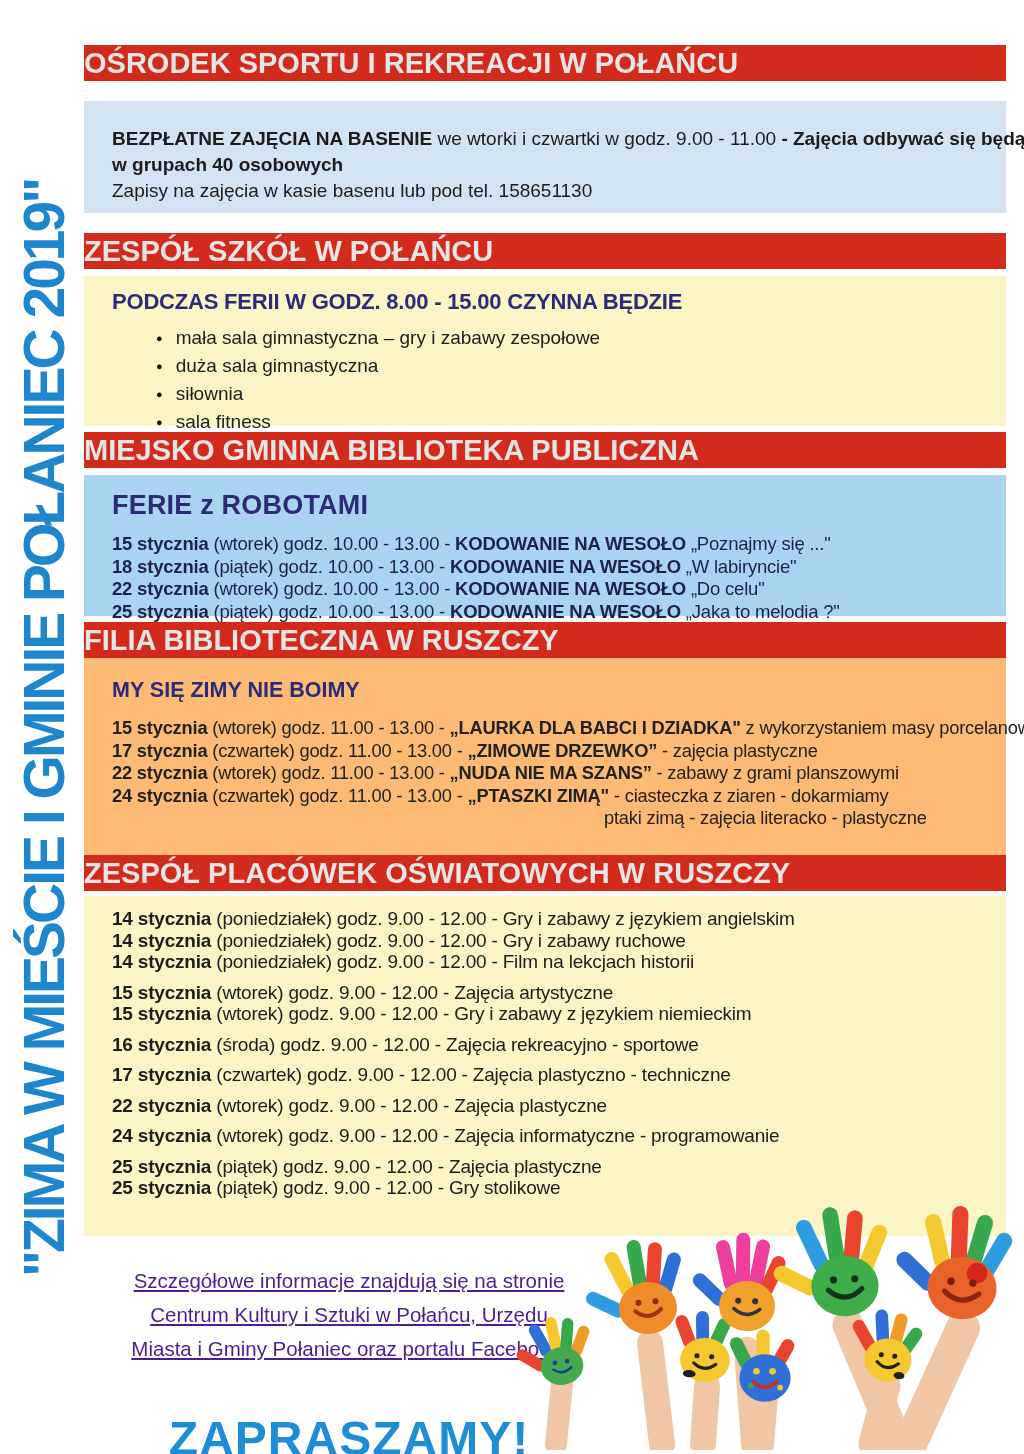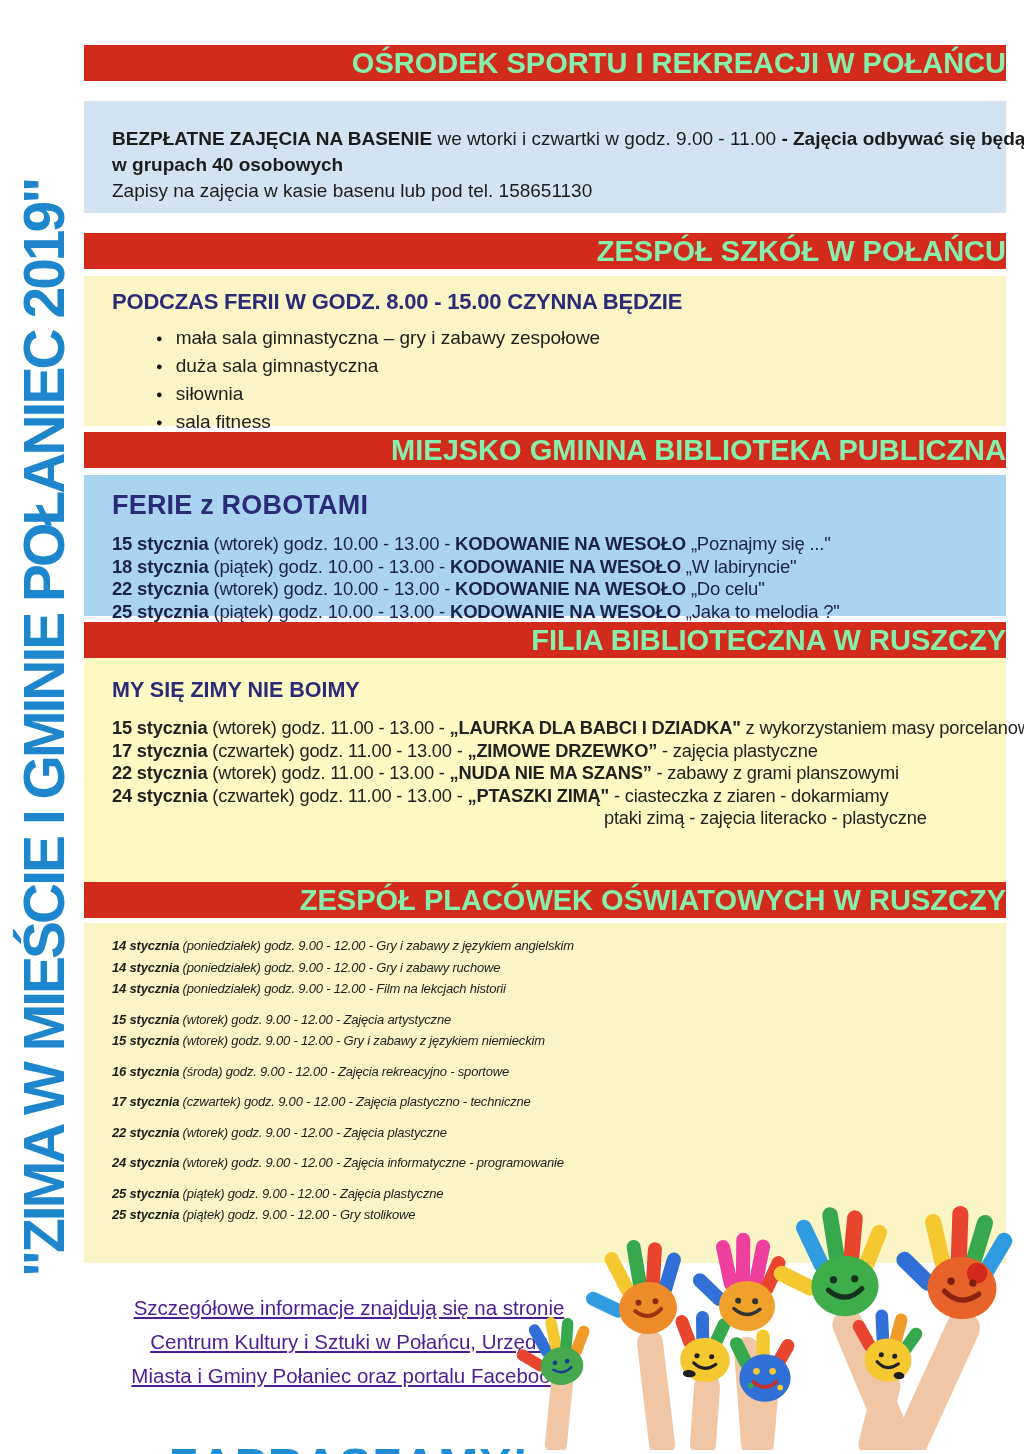--- a/index.html
+++ b/index.html
@@ -5,44 +5,44 @@
   html,body{margin:0;padding:0;background:#ffffff;}
   .page{position:relative;width:1024px;height:1454px;background:#ffffff;overflow:hidden;
         font-family:"Liberation Sans",sans-serif;}
   
   .vtitle{position:absolute;left:2px;top:36px;height:1384px;width:84px;
           display:flex;align-items:center;justify-content:center;
           writing-mode:vertical-rl;transform:rotate(180deg);
           font-weight:bold;font-size:57px;letter-spacing:-3px;color:#1d86cc;white-space:nowrap;}
   
   .main{position:absolute;left:84px;top:45px;width:922px;}
-  .band{height:36px;line-height:36px;background:#d22b1c;color:#86efac;
-        font-weight:bold;font-size:29px;text-align:right;letter-spacing:0px;white-space:nowrap;}
+  .band{height:36px;line-height:36px;background:#d22b1c;color:#e5e5e5;
+        font-weight:bold;font-size:29px;text-align:left;letter-spacing:0px;white-space:nowrap;}
   .mt8{margin-top:20px}.mt7{margin-top:7px}.mt6{margin-top:6px}.mt5{margin-top:5px}
   .sec{box-sizing:border-box;}
   .sec-osir{height:112px;background:#d4e3f1;padding:25px 28px 0;}
   .sec-osir .ln{font-size:19px;line-height:26px;color:#1c1c1c;white-space:nowrap;}
   .sec-szkoly{height:150px;background:#fbf4c5;padding:13px 28px 0;}
   .subtitle{font-weight:bold;color:#2b2b78;}
   .sub-podczas{font-size:22px;letter-spacing:-0.2px;}
   .bullets{margin:9px 0 0 44px;}
   .bullet{font-size:19px;line-height:27px;color:#1d1d1d;white-space:nowrap;}
   .dot{font-size:11px;vertical-align:2px;margin-right:13px;color:#111;}
   .sec-bibl{height:141px;background:#a9d4f0;padding:15px 28px 0;}
   .sub-ferie{font-size:27px;letter-spacing:0.2px;}
   .sec-bibl .lines{margin-top:12px;}
   .sec-bibl .ln{font-size:18.5px;line-height:22.5px;color:#1c2150;white-space:nowrap;letter-spacing:-0.2px;}
-  .sec-filia{height:224px;background:#fef9c3;padding:20px 28px 0;}
+  .sec-filia{height:197px;background:#fdba74;padding:20px 28px 0;}
   .sub-zimy{font-size:21.5px;}
   .sec-filia .lines{margin-top:14px;}
   .sec-filia .ln{font-size:18.3px;line-height:22.5px;color:#222;white-space:nowrap;letter-spacing:-0.2px;}
   .cont{margin-left:492px;}
   .sec-zpo{height:340px;background:#fbf4c5;padding:12px 28px 0;}
   .sec-zpo .grp{margin-bottom:9px;}
-  .sec-zpo .ln{font-size:13px;line-height:21.5px;color:#1d1d1d;white-space:nowrap;letter-spacing:-0.2px;font-style:italic;}
+  .sec-zpo .ln{font-size:19px;line-height:21.5px;color:#1d1d1d;white-space:nowrap;letter-spacing:-0.2px;}
   .rich b, .rich .b{font-weight:bold;}
   
   .footer-left{margin:28px 0 0 30px;width:470px;text-align:center;}
   .info-line{font-size:20.5px;line-height:34px;color:#4c1d95;text-decoration:underline;white-space:nowrap;}
   .cta{margin-top:45px;font-size:48px;font-weight:bold;color:#1f8cd6;letter-spacing:1px;text-align:center;}
   .hands{position:absolute;left:500px;top:1188px;width:524px;height:262px;}
 </style>
 </head>
 <body>
 

